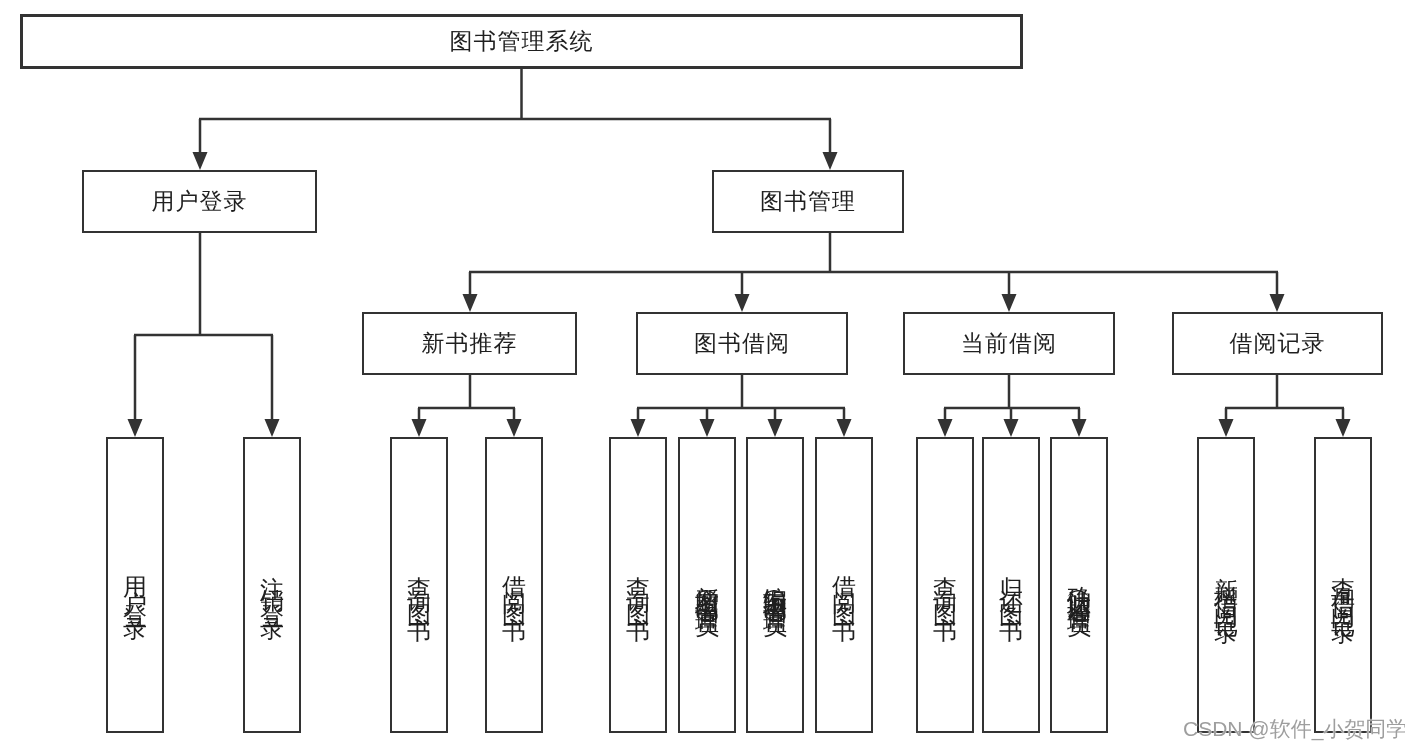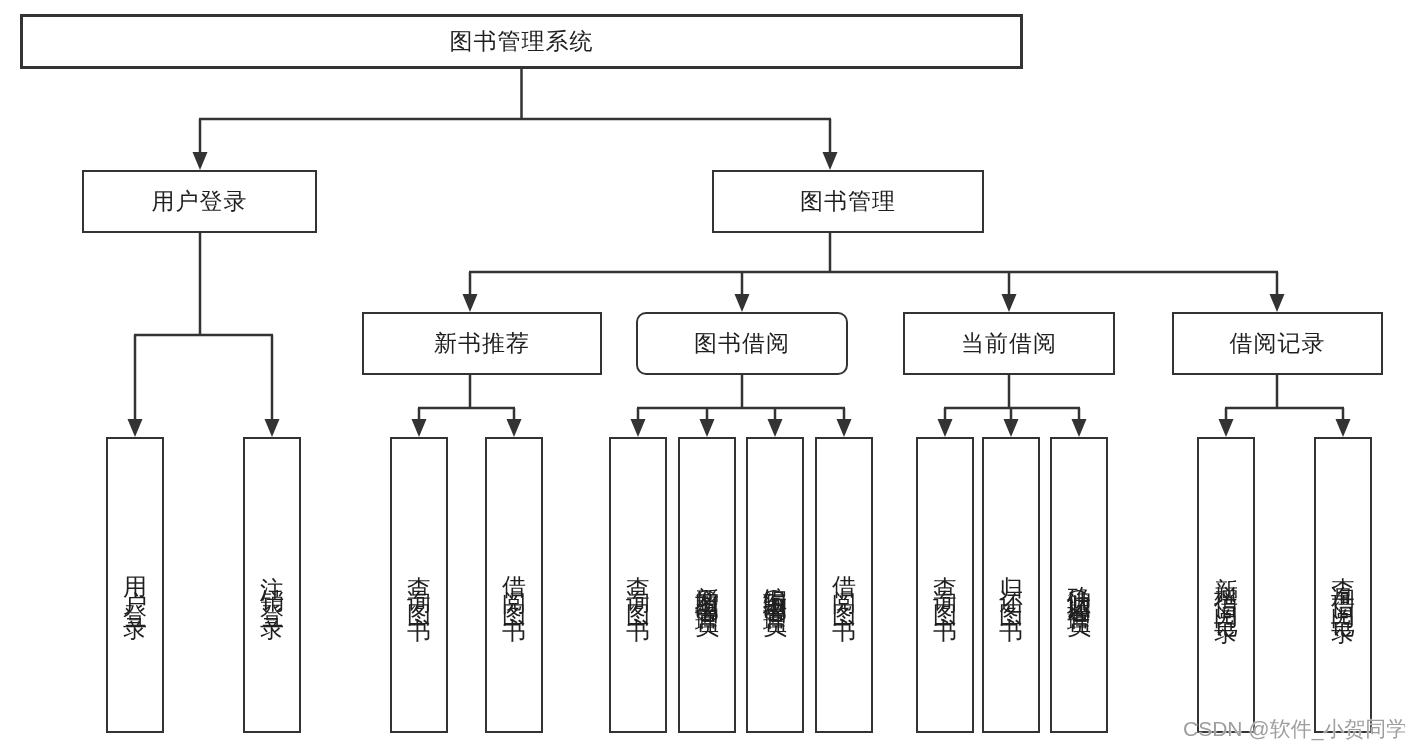--- a/index.html
+++ b/index.html
@@ -25,23 +25,23 @@
     display: flex;
     align-items: center;
     justify-content: center;
     font-size: 23px;
     letter-spacing: 1px;
     color: #1f1f1f;
     z-index: 2;
   }
   #root-box      { left: 20px;   top: 14px;  width: 1003px; height: 55px; border-width: 3px; }
   #login-box     { left: 82px;   top: 170px; width: 235px;  height: 63px; }
-  #mgmt-box      { left: 712px;  top: 170px; width: 272px;  height: 63px; }
-  #recommend-box { left: 362px;  top: 312px; width: 240px;  height: 63px; }
-  #borrow-box    { left: 636px;  top: 312px; width: 212px;  height: 63px; border-radius: 10px; }
+  #mgmt-box      { left: 712px;  top: 170px; width: 192px;  height: 63px; }
+  #recommend-box { left: 362px;  top: 312px; width: 215px;  height: 63px; }
+  #borrow-box    { left: 636px;  top: 312px; width: 212px;  height: 63px; }
   #current-box   { left: 903px;  top: 312px; width: 212px;  height: 63px; justify-content: center; }
   #records-box   { left: 1172px; top: 312px; width: 211px;  height: 63px; }
 
   .leaf {
     position: absolute;
     top: 437px;
     width: 58px;
     height: 296px;
     box-sizing: border-box;
     border: 2.5px solid #333333;

